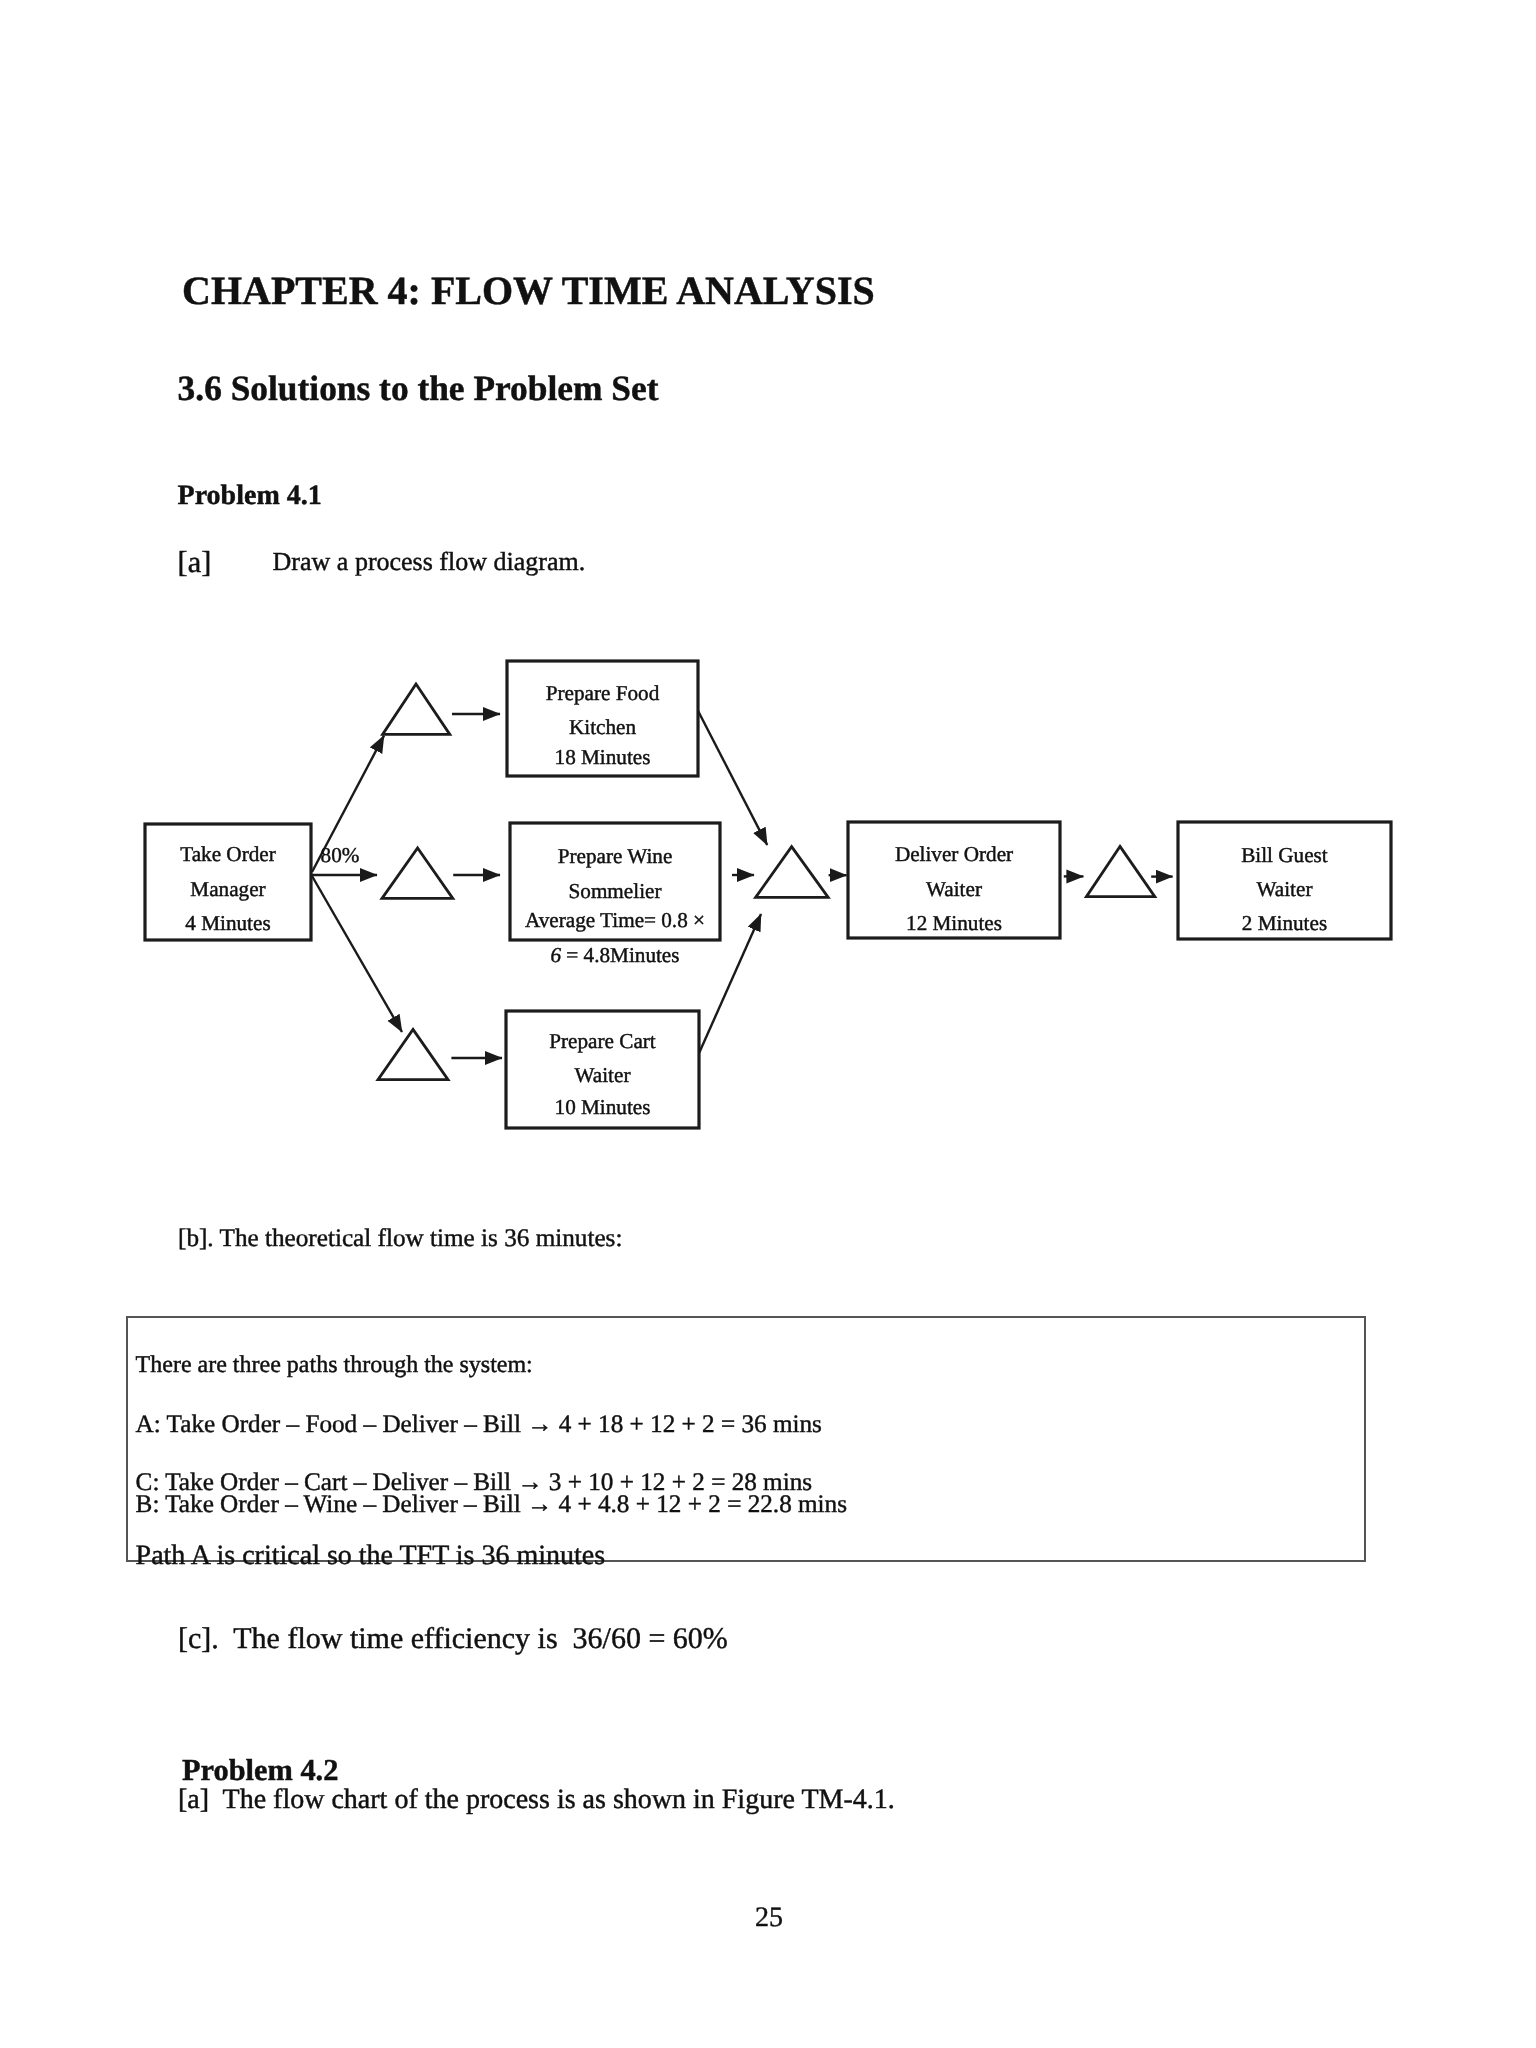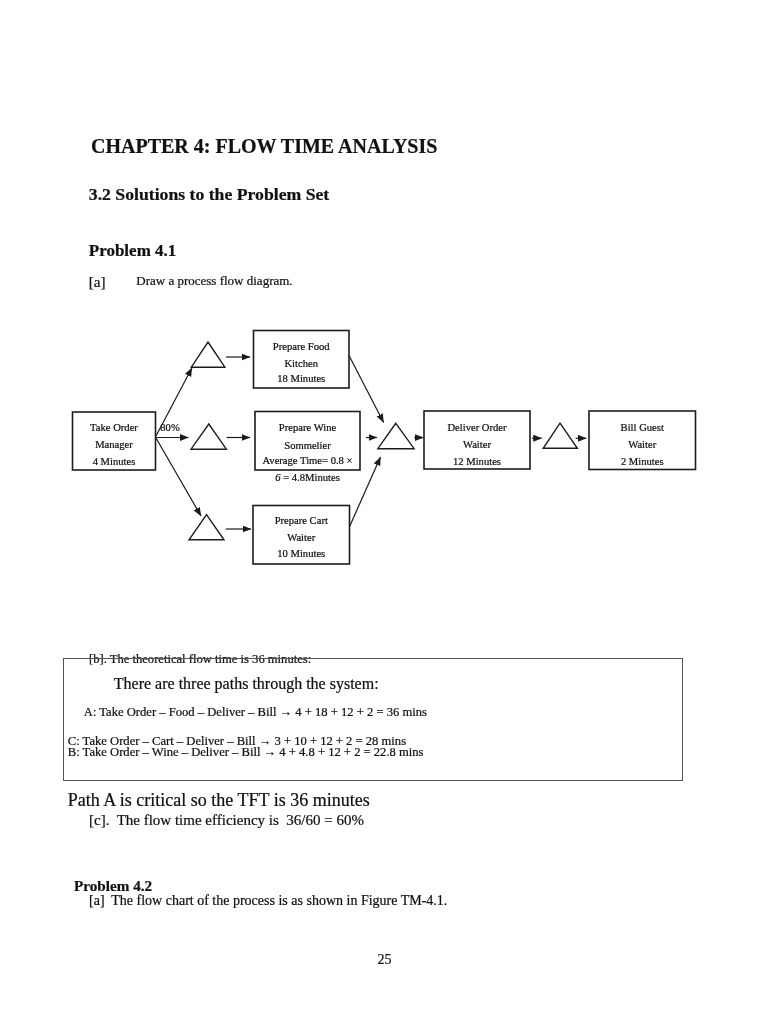--- a/index.html
+++ b/index.html
@@ -3,22 +3,22 @@
 <meta charset="utf-8">
 <style>
   html,body{margin:0;padding:0;background:#ffffff;}
   body{width:768px;height:1024px;position:relative;font-family:"Liberation Serif",serif;color:#111;}
   .abs{position:absolute;white-space:pre;line-height:1;-webkit-text-stroke:0.22px currentColor;}
   .b{font-weight:bold;}
 </style>
 </head>
 <body>
   <div class="abs b" style="left:91px;top:136.3px;font-size:20px;font-family:Liberation Serif, serif;">CHAPTER 4: FLOW TIME ANALYSIS</div>
-  <div class="abs b" style="left:88.8px;top:185.7px;font-size:17.7px;">3.2 Solutions to the Problem Set</div>
-  <div class="abs b" style="left:88.8px;top:241.5px;font-size:17px;">Problem 4.1</div>
+  <div class="abs b" style="left:88.8px;top:185.7px;font-size:17.7px;">3.6 Solutions to the Problem Set</div>
+  <div class="abs b" style="left:88.8px;top:241.5px;font-size:14px;">Problem 4.1</div>
   <div class="abs" style="left:88.8px;top:273.8px;font-size:15.2px;">[a]</div>
   <div class="abs" style="left:136.3px;top:273.8px;font-size:13px;">Draw a process flow diagram.</div>
 
   <svg class="abs" style="left:0;top:320px;" width="768" height="270" viewBox="0 0 768 270" fill="none" stroke="none">
     <defs>
       <marker id="ah" markerUnits="userSpaceOnUse" markerWidth="10" markerHeight="8" refX="8.5" refY="3.5" orient="auto">
         <path d="M0,0 L8.8,3.5 L0,7 z" fill="#1a1a1a" stroke="none"></path>
       </marker>
     </defs>
     <g stroke="#1c1c1c" stroke-width="1.6">
@@ -67,25 +67,25 @@
       <text x="477" y="110.7">Deliver Order</text>
       <text x="477" y="128.1">Waiter</text>
       <text x="477" y="144.9">12 Minutes</text>
       <text x="642.25" y="110.9">Bill Guest</text>
       <text x="642.25" y="128.2">Waiter</text>
       <text x="642.25" y="144.9">2 Minutes</text>
       <text x="170" y="111" text-anchor="middle">80%</text>
     </g>
   </svg>
 
-  <div class="abs" style="left:89px;top:613.4px;font-size:12.6px;margin-top:40px;">[b]. The theoretical flow time is 36 minutes:</div>
+  <div class="abs" style="left:89px;top:613.4px;font-size:12.6px;">[b]. The theoretical flow time is 36 minutes:</div>
 
   <div class="abs" style="left:62.8px;top:658px;width:618.5px;height:120.5px;border:1px solid #555;"></div>
-  <div class="abs" style="left:67.8px;top:676.2px;font-size:16px;margin-left:46px;">There are three paths through the system:</div>
-  <div class="abs" style="left:67.8px;top:705.7px;font-size:12.6px;margin-left:16px;">A: Take Order – Food – Deliver – Bill → 4 + 18 + 12 + 2 = 36 mins</div>
+  <div class="abs" style="left:67.8px;top:676.2px;font-size:12px;">There are three paths through the system:</div>
+  <div class="abs" style="left:67.8px;top:705.7px;font-size:12.6px;">A: Take Order – Food – Deliver – Bill → 4 + 18 + 12 + 2 = 36 mins</div>
   <div class="abs" style="left:67.8px;top:720.8px;font-size:12.6px;margin-top:25px;">B: Take Order – Wine – Deliver – Bill → 4 + 4.8 + 12 + 2 = 22.8 mins</div>
   <div class="abs" style="left:67.8px;top:735.3px;font-size:12.6px;">C: Take Order – Cart – Deliver – Bill → 3 + 10 + 12 + 2 = 28 mins</div>
-  <div class="abs" style="left:67.8px;top:791px;font-size:18px;">Path A is critical so the TFT is 36 minutes</div>
+  <div class="abs" style="left:67.8px;top:772px;font-size:14px;">Path A is critical so the TFT is 36 minutes</div>
 
   <div class="abs" style="left:89px;top:813.3px;font-size:15px;">[c].&nbsp; The flow time efficiency is&nbsp; 36/60 = 60%</div>
-  <div class="abs b" style="left:74px;top:877.8px;font-size:15.2px;">Problem 4.2</div>
+  <div class="abs b" style="left:91px;top:877.8px;font-size:15.2px;">Problem 4.2</div>
   <div class="abs" style="left:89px;top:894px;font-size:14px;">[a]&nbsp; The flow chart of the process is as shown in Figure TM-4.1.</div>
   <div class="abs" style="left:377.5px;top:953px;font-size:14px;">25</div>
 
 </body></html>

